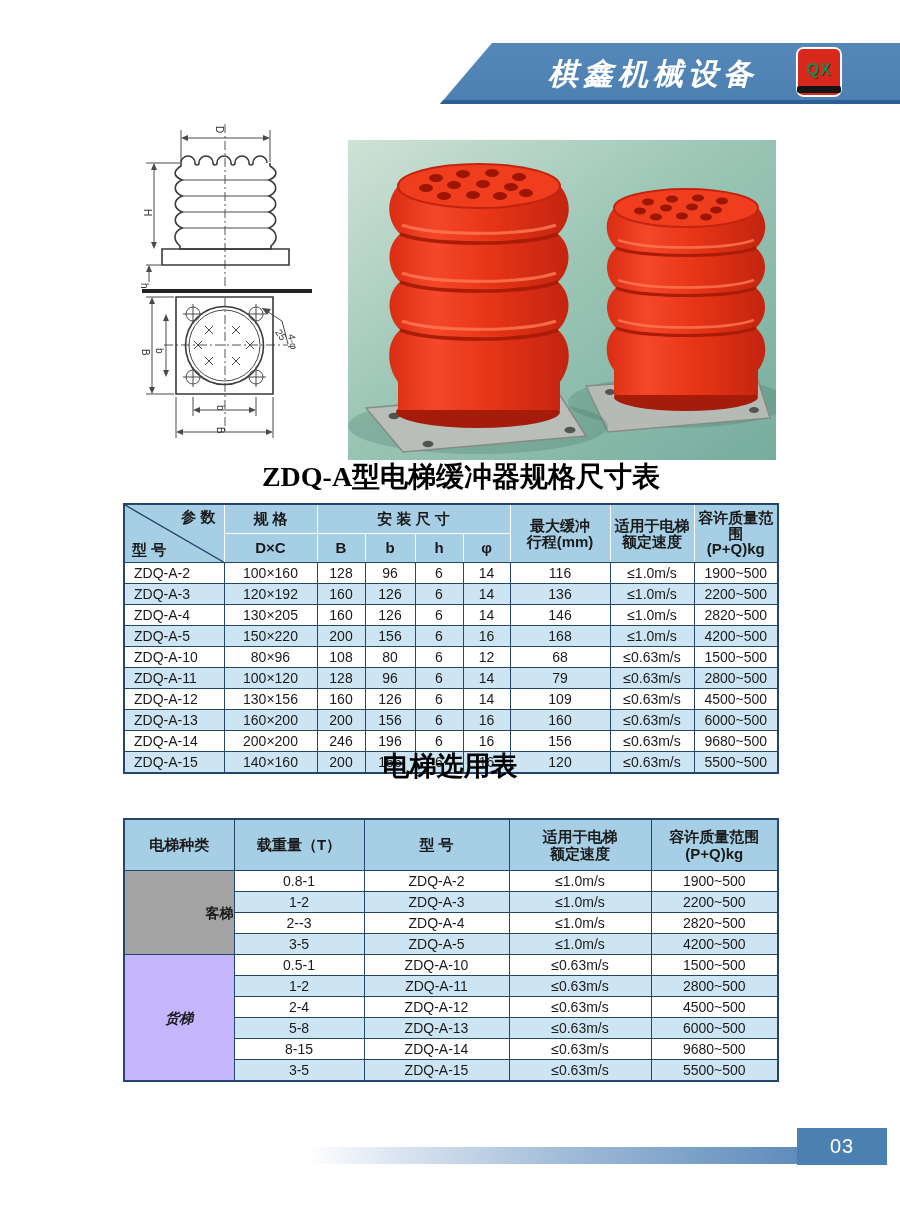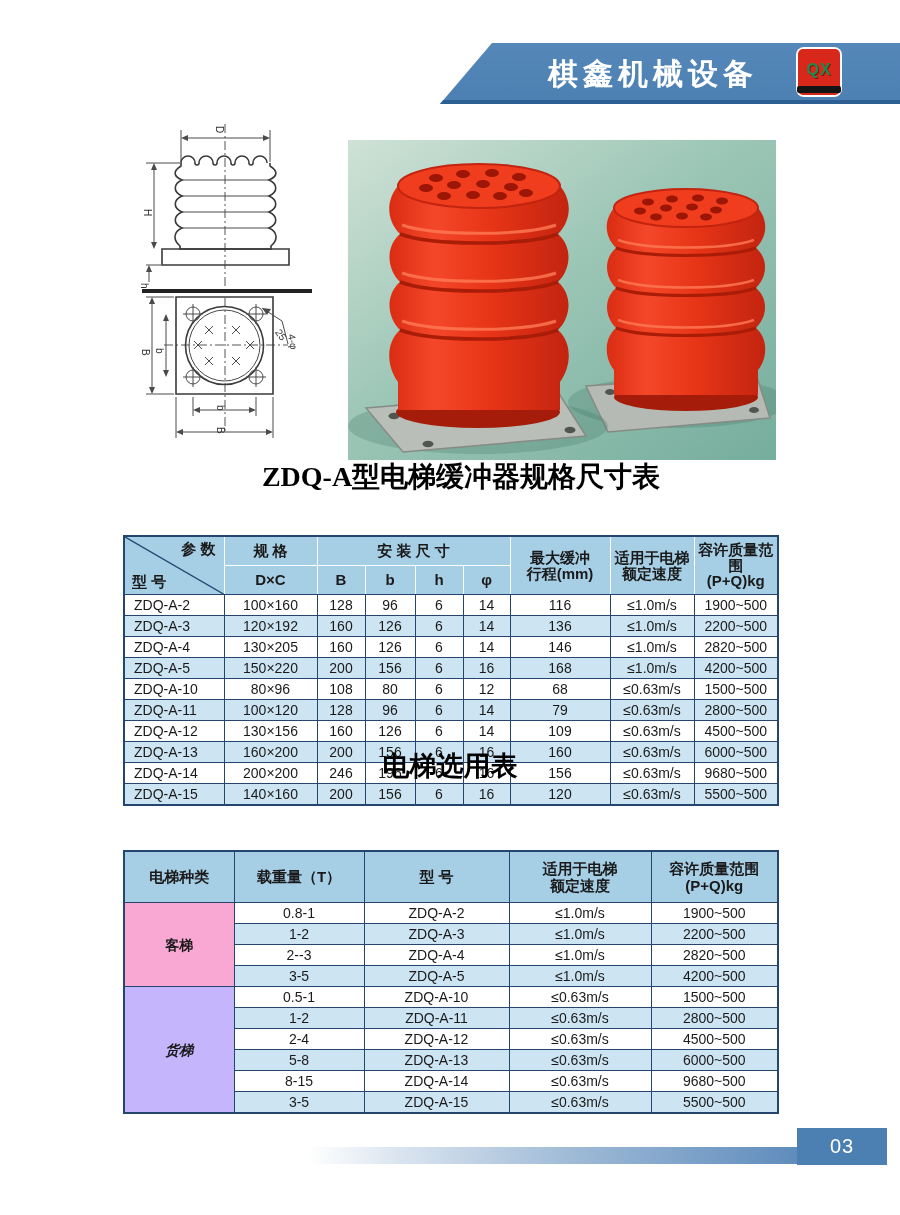--- a/index.html
+++ b/index.html
@@ -5,21 +5,21 @@
   html,body{margin:0;padding:0;background:#ffffff;}
   .page{position:relative;width:900px;height:1215px;background:#ffffff;overflow:hidden;
         font-family:"Liberation Sans",sans-serif;color:#1a1a1a;}
 
   
   .banner{position:absolute;left:440px;top:43px;width:460px;height:61px;
           background:linear-gradient(180deg,#5587b9 0%,#4d80b2 100%);
           clip-path:polygon(52px 0,100% 0,100% 100%,0 100%);}
   .banner-edge{position:absolute;left:0;bottom:0;width:100%;height:4px;background:#2e5f94;}
   .banner-title{position:absolute;left:108px;top:50%;transform:translateY(-50%);
-          color:#ffffff;font-size:30px;font-weight:bold;letter-spacing:5px;white-space:nowrap;}
+          color:#ffffff;font-size:30px;font-weight:bold;letter-spacing:5px;white-space:nowrap;font-style:italic;}
   .logo{position:absolute;right:58px;top:4px;width:46px;height:50px;background:#ffffff;
         border-radius:8px;padding:2px;box-sizing:border-box;}
   .logo-inner{position:relative;width:100%;height:100%;background:#d8281c;border-radius:5px;
         display:flex;align-items:center;justify-content:center;}
   .logo-text{color:#1f8a4d;font-weight:bold;font-size:16px;letter-spacing:1px;
         text-shadow:1px 1px 0 #7c1810;margin-top:-5px;}
   .logo-base{position:absolute;left:-1px;right:-1px;bottom:2px;height:7px;background:#141414;border-radius:2px;}
 
   
   .drawing{position:absolute;left:116px;top:116px;width:224px;height:348px;}
@@ -42,27 +42,27 @@
   table{border-collapse:collapse;table-layout:fixed;position:absolute;left:123px;
         font-family:"Liberation Sans",sans-serif;}
   .t1{top:503px;width:654px;}
   .t2{top:818px;width:654px;border-radius:28px;}
   th,td{text-align:center;vertical-align:middle;overflow:hidden;}
   .t1 thead th{background:#a6cfe6;border:1px solid #ffffff;font-size:15px;font-weight:bold;
         height:28px;padding:0;line-height:1.05;}
   .t1 thead th.bd{border-bottom-color:#24456e;}
   .t1 tbody td,.t2 tbody td{border:1px solid #24456e;font-size:14px;height:20px;
         line-height:20px;padding:0;}
-  .t1,.t2{border:2px solid #24456e;margin-top:32px;}
+  .t1,.t2{border:2px solid #24456e;}
   .t1 tbody tr:nth-child(even),.t2 tbody tr:nth-child(even){background:#cde5f3;}
   .t1 tbody td.model-col{text-align:left;padding-left:9px;}
   .t2 thead th{background:#a6cfe6;border:1px solid #24456e;font-size:15px;font-weight:bold;
         height:50px;padding:0;line-height:1.15;}
   .kind-cell{font-size:16px;font-weight:bold;}
-  .kind-white{background:#f9a8d4;}
+  .kind-white{background:#a3a3a3;text-align:right;}
   .kind-blue{background:#c4b5fd;font-style:italic;}
 
   
   .corner{position:relative;}
   .corner .diag{position:absolute;left:0;top:0;width:100%;height:100%;}
   .corner .diag line{stroke:#24456e;stroke-width:1.4;}
   .c-top{position:absolute;top:4px;right:8px;}
   .c-bot{position:absolute;bottom:4px;left:7px;}
 
   

